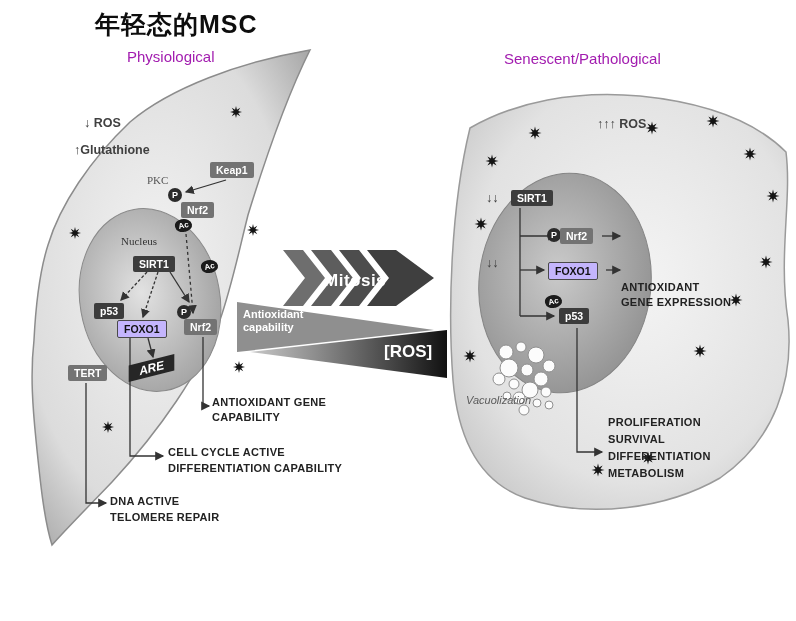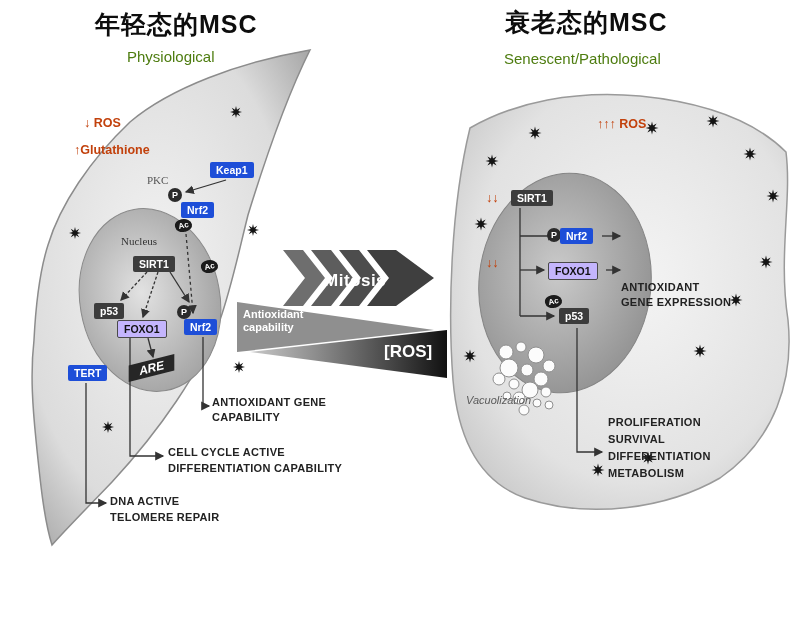--- a/index.html
+++ b/index.html
@@ -1,27 +1,27 @@
 <!DOCTYPE html>
 <html><head>
 <meta charset="utf-8">
 <style>
   html,body{margin:0;padding:0;background:#fff;}
   .canvas{position:relative;width:796px;height:621px;background:#ffffff;overflow:hidden;
           font-family:"Liberation Sans",sans-serif;}
   .abs{position:absolute;}
   .cn-title{font-size:25px;font-weight:bold;color:#0d0d0d;letter-spacing:1px;}
-  .subtitle{font-size:15px;color:#4d7c0f;}
+  .subtitle{font-size:15px;color:#a21caf;}
   .lbl{font-size:11px;font-weight:bold;color:#222;letter-spacing:.3px;white-space:nowrap;}
   .small{font-size:11px;color:#555;white-space:nowrap;font-family:Liberation Serif, serif;}
-  .annot{font-size:12.5px;font-weight:bold;color:#c2410c;white-space:nowrap;}
+  .annot{font-size:12.5px;font-weight:bold;color:#404040;white-space:nowrap;}
   .box{font-size:10.5px;font-weight:bold;color:#fff;padding:1px 6px;border-radius:2px;
        line-height:14px;white-space:nowrap;}
   .box-dark{background:#3c3c3c;}
-  .box-gray{background:#1d4ed8;}
+  .box-gray{background:#737373;}
   .box-light{background:#c4b5fd;border:1.6px solid #4a4a4a;color:#111;}
   .pcirc{width:14px;height:14px;border-radius:50%;background:#2b2b2b;color:#fff;font-size:9px;
          font-weight:bold;display:flex;align-items:center;justify-content:center;}
   .acblob{width:17px;height:13px;background:#1b1b1b;color:#fff;font-size:8px;font-weight:bold;
           display:flex;align-items:center;justify-content:center;border-radius:45% 60% 50% 55%;
           transform:rotate(-12deg);}
   .are{background:#262626;color:#fff;font-size:12px;font-weight:bold;padding:1px 11px;
        transform:rotate(-14deg) skewX(-14deg);}
   .mitosis-text{font-size:17px;color:#fff;font-weight:bold;letter-spacing:.5px;}
   .wedge-text{font-size:11px;color:#fff;font-weight:bold;line-height:13px;white-space:nowrap;}
@@ -154,21 +154,20 @@
       <circle cx="546" cy="392" r="5"></circle>
         <circle cx="519" cy="398" r="6"></circle>
       <circle cx="507" cy="396" r="4"></circle>
         <circle cx="537" cy="403" r="4"></circle>
       <circle cx="524" cy="410" r="5"></circle>
         <circle cx="549" cy="405" r="4"></circle>
     </g>
   </svg>
 
   <div class="abs cn-title" style="left:95px;top:8px">年轻态的MSC</div>
-  <div class="abs cn-title" style="left:505px;top:6px">衰老态的MSC</div>
   <div class="abs subtitle" style="left:127px;top:48px">Physiological</div>
   <div class="abs subtitle" style="left:504px;top:50px">Senescent/Pathological</div>
 
   <div class="abs annot" style="left:84px;top:116px">↓ ROS</div>
   <div class="abs annot" style="left:74px;top:143px">↑Glutathione</div>
   <div class="abs small" style="left:147px;top:174px">PKC</div>
   <div class="abs box box-gray" style="left:210px;top:162px">Keap1</div>
   <div class="abs pcirc" style="left:168px;top:188px">P</div>
   <div class="abs box box-gray" style="left:181px;top:202px">Nrf2</div>
   <div class="abs acblob" style="left:175px;top:219px">Ac</div>

